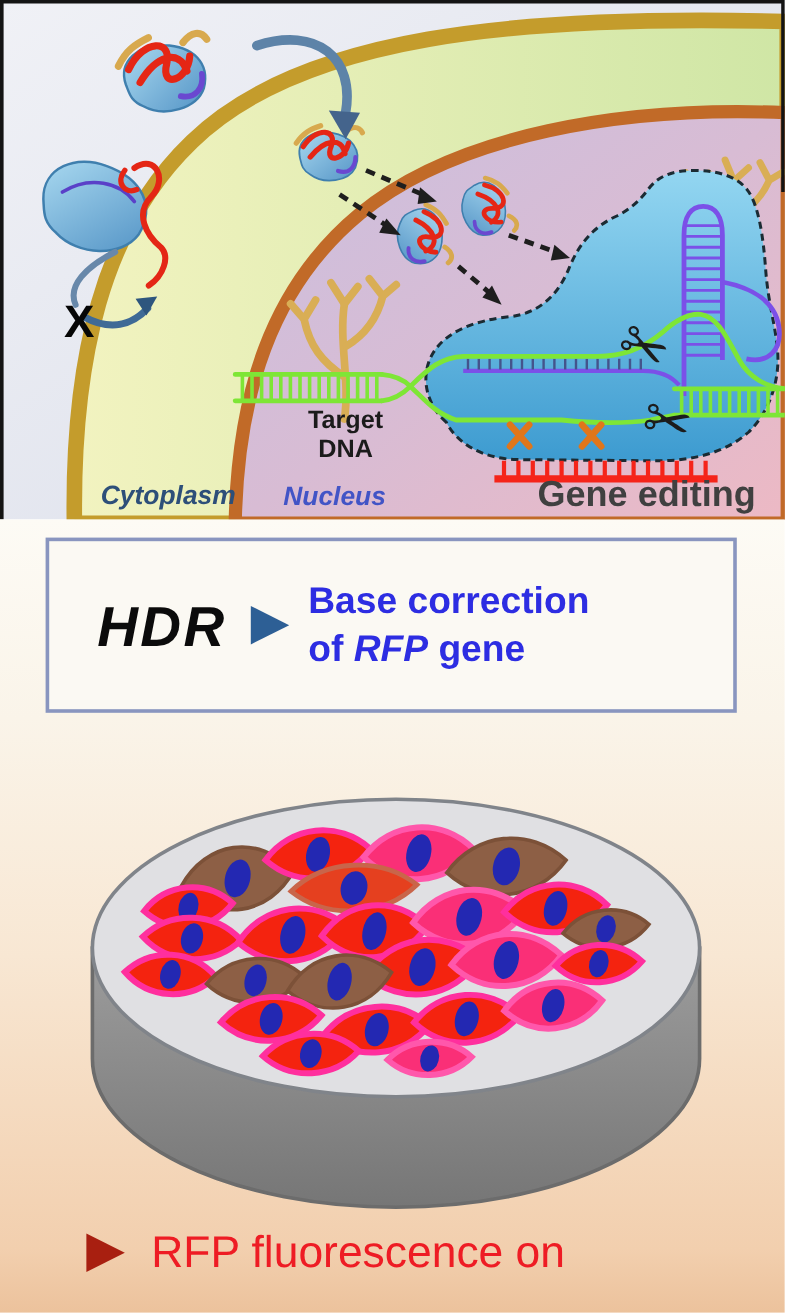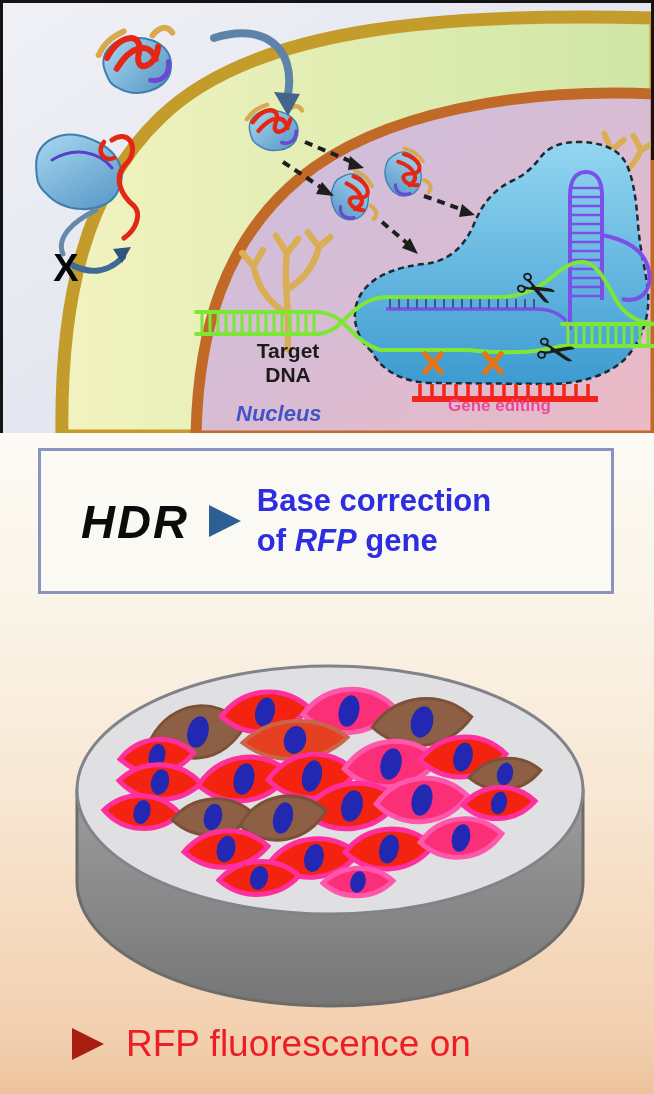--- a/index.html
+++ b/index.html
@@ -7,21 +7,21 @@
         font-family:"Liberation Sans","DejaVu Sans",sans-serif;}
   .abs{position:absolute;}
 
   
   .panel-top{left:0;top:0;width:654px;height:433px;}
   .panel-top svg{display:block;}
   .lbl{position:absolute;white-space:nowrap;}
   .lbl-internalization{left:303px;top:74px;font-size:21px;color:#101010;letter-spacing:.5px;}
   .lbl-target{left:225px;top:339px;width:126px;text-align:center;font-weight:bold;
               font-size:21px;color:#1b1b1b;line-height:1.12;white-space:normal;}
-  .lbl-gene-editing{left:448px;top:396px;font-size:17px;font-weight:bold;color:#ec4899;}
+  .lbl-gene-editing{left:448px;top:396px;font-size:30px;font-weight:bold;color:#404040;}
   .lbl-cytoplasm{left:84px;top:400px;font-size:22px;font-weight:bold;font-style:italic;color:#2d4f79;}
   .lbl-nucleus{left:236px;top:401px;font-size:22px;font-weight:bold;font-style:italic;color:#4254c6;}
 
   
   .panel-lower{left:0;top:433px;width:654px;height:661px;
     background:linear-gradient(180deg,#fdfbf5 0%,#faf4e9 25%,#f8e7d3 55%,#f2cfae 92%,#ecc29c 100%);}
   .hdr-box{position:absolute;left:38px;top:15px;width:570px;height:140px;
     background:#fbf9f3;border:3px solid var(--hdr-border,#8995bf);
     display:flex;align-items:center;justify-content:flex-start;}
   .hdr-label{font-size:47px;font-weight:bold;font-style:italic;color:#0b0b0b;
@@ -175,20 +175,21 @@
 
         <path d="M1.5,433 L1.5,1.5 L652.5,1.5 L652.5,160" stroke="#141414" stroke-width="3" fill="none"></path>
       </g>
     </svg>
 
     <div class="lbl lbl-target">
       <div>Target</div>
       <div>DNA</div>
     </div>
     <div class="lbl lbl-gene-editing">Gene editing</div>
+    <div class="lbl lbl-cytoplasm">Cytoplasm</div>
     <div class="lbl lbl-nucleus">Nucleus</div>
   </div>
 
   <div class="abs panel-lower">
 
     <div class="hdr-box">
       <span class="hdr-label">HDR</span>
       <span class="hdr-arrow"></span>
       <div class="hdr-result">
         <div>Base correction</div>

